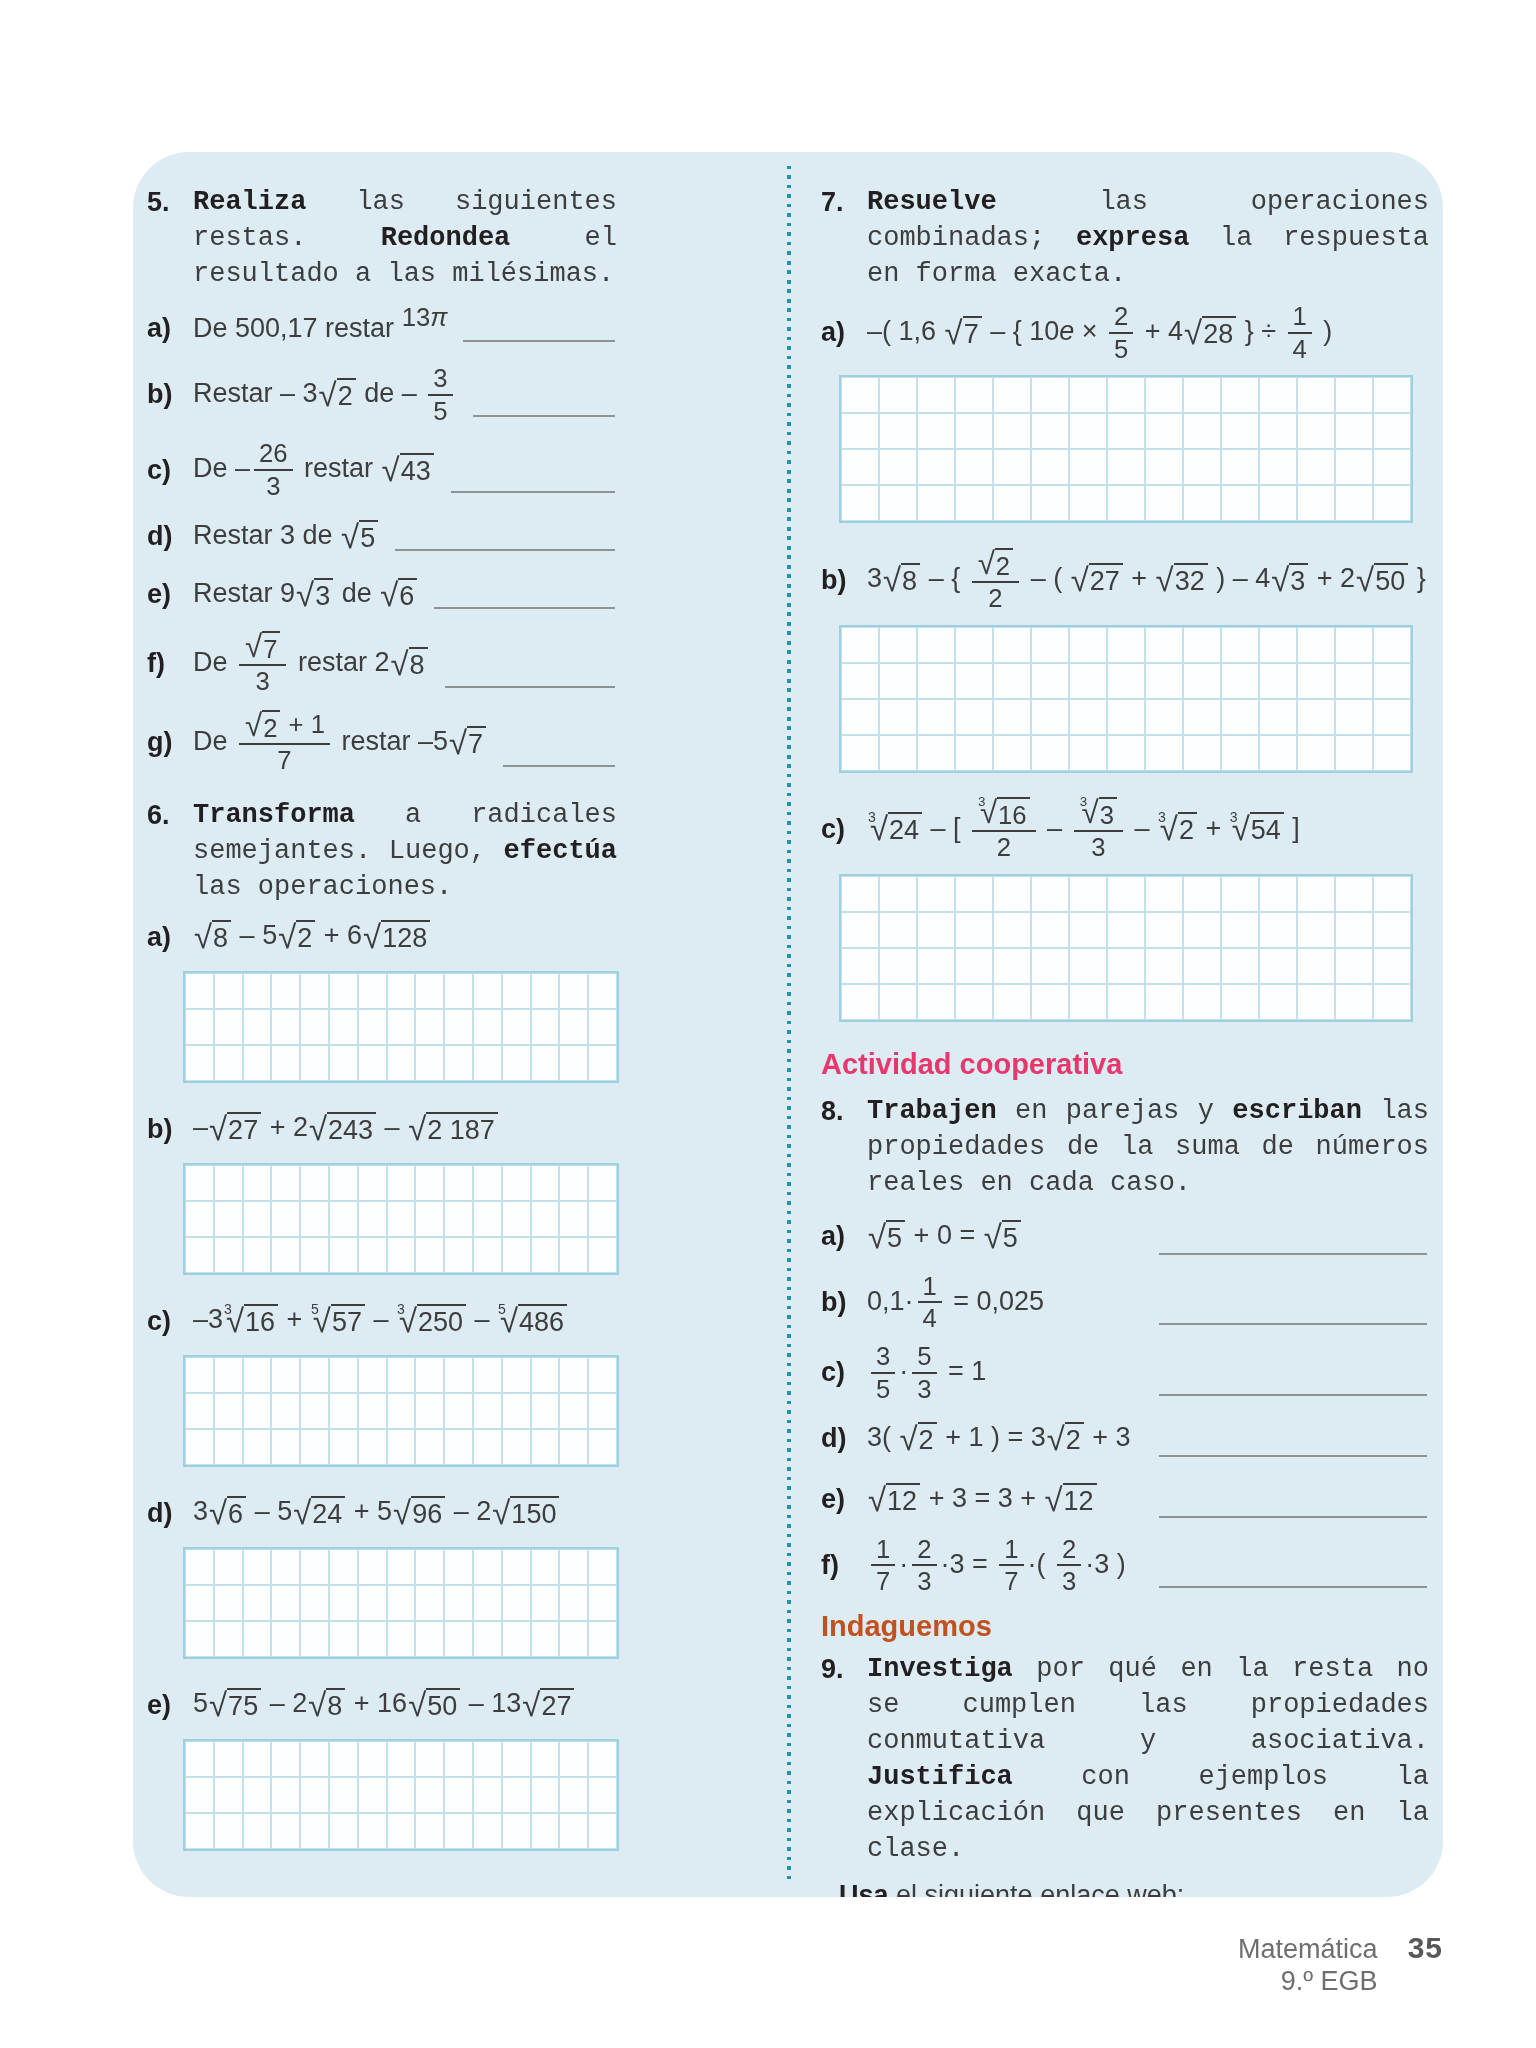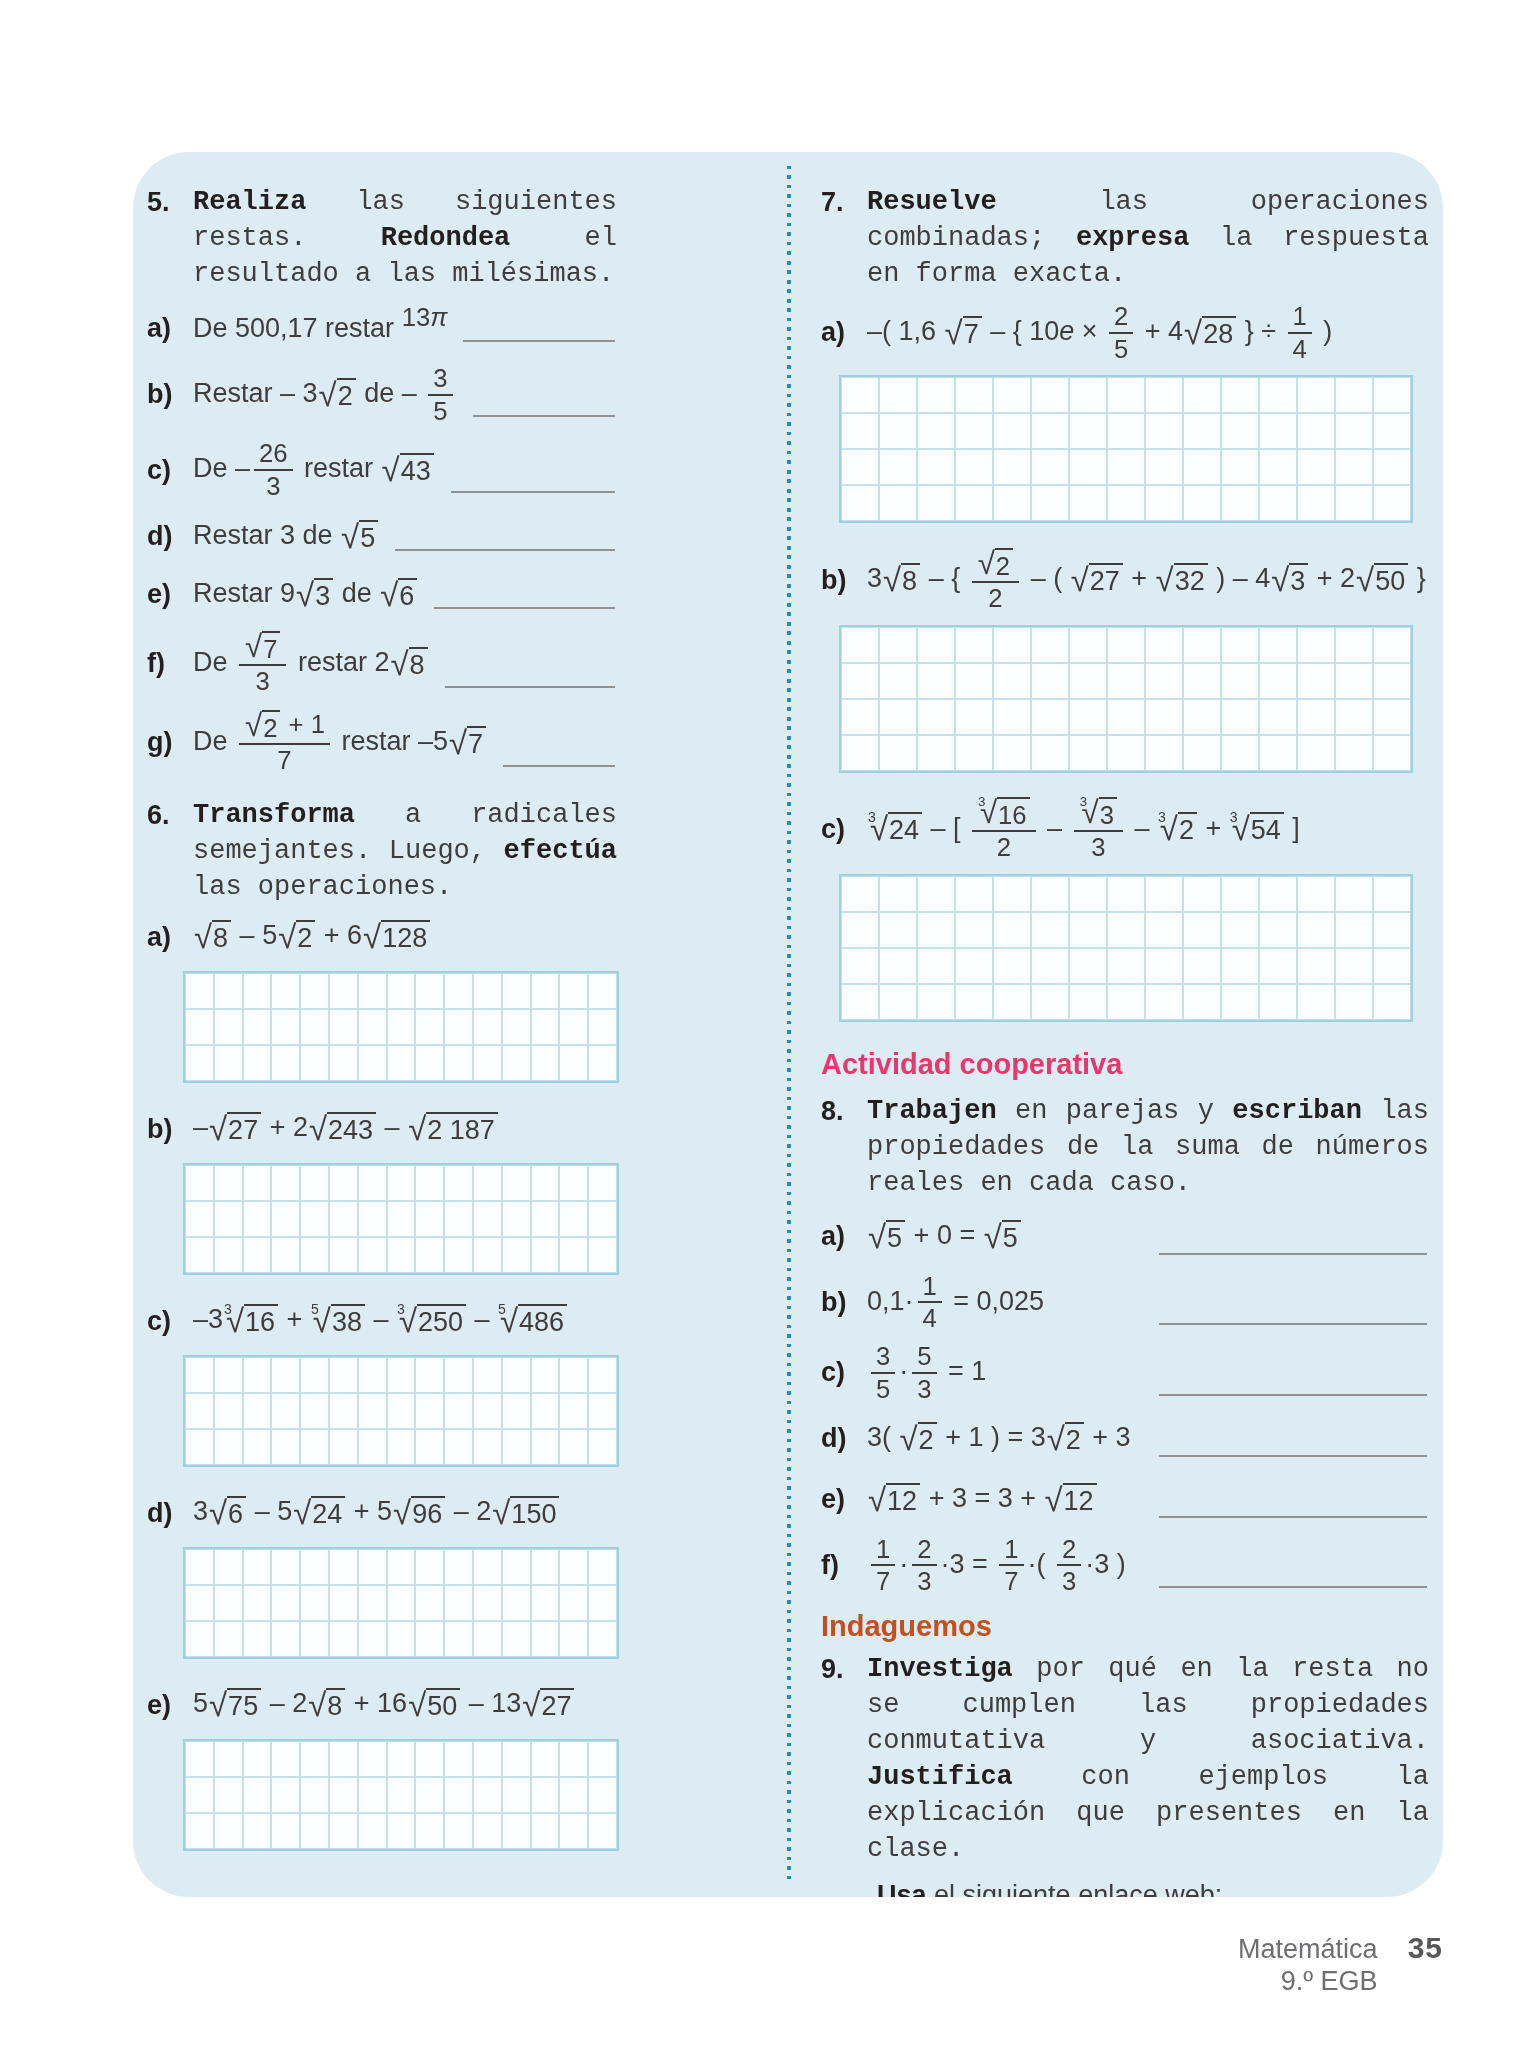--- a/index.html
+++ b/index.html
@@ -45,21 +45,21 @@
   .frac>.den{padding-top:1px;}
   .rad{display:inline-flex;align-items:flex-start;vertical-align:middle;white-space:nowrap;margin:0 1px;}
   .rsgn{font-size:1.22em;line-height:0.9;transform:translateY(2px);}
   .rbar{border-top:2px solid currentColor;padding:2px 3px 0 1px;line-height:1.1;}
   .ridx{font-size:0.52em;line-height:1;transform:translateY(-0.15em);margin-right:-0.42em;z-index:1;}
   .sup{position:relative;top:-0.4em;font-size:0.95em;}
   
   .h-coop{color:var(--pink,#e8376d);font-weight:bold;font-size:29px;margin:26px 0 12px;}
   .h-inda{color:var(--orange,#c2511f);font-weight:bold;font-size:29px;margin:14px 0 8px;}
   
-  .usa-line{margin:4px 0 2px 56px;line-height:36px;}
+  .usa-line{margin:4px 0 2px 18px;line-height:36px;}
   .weblink{display:block;margin:2px 0 0 46px;color:var(--link,#29a8dd);text-decoration:none;line-height:36px;}
   
   .footer{position:absolute;top:1933px;right:93px;display:flex;align-items:flex-start;gap:30px;}
   .footer .subject{ text-align:right;color:#6d6e71;font-size:27px;line-height:32px;}
   .footer .pagenum{font-size:30px;font-weight:bold;color:#57585a;margin-top:-2px;letter-spacing:1px;}
 </style>
 </head>
 <body style="--panel: #dcecf2; --teal: #2391ad; --pink: #e8376d; --orange: #c2511f; --link: #29a8dd;">
 
 <div class="panel">
@@ -292,21 +292,21 @@
         <div class="griditem">
           <div class="irow">
             <span class="ilabel">c)</span>
             <span class="math">–3<span class="rad">
                 <span class="ridx">3</span>
                 <span class="rsgn">√</span>
                 <span class="rbar">16</span>
               </span> + <span class="rad">
                 <span class="ridx">5</span>
                 <span class="rsgn">√</span>
-                <span class="rbar">38</span>
+                <span class="rbar">57</span>
               </span> – <span class="rad">
                 <span class="ridx">3</span>
                 <span class="rsgn">√</span>
                 <span class="rbar">250</span>
               </span> – <span class="rad">
                 <span class="ridx">5</span>
                 <span class="rsgn">√</span>
                 <span class="rbar">486</span>
               </span></span>
           </div>

